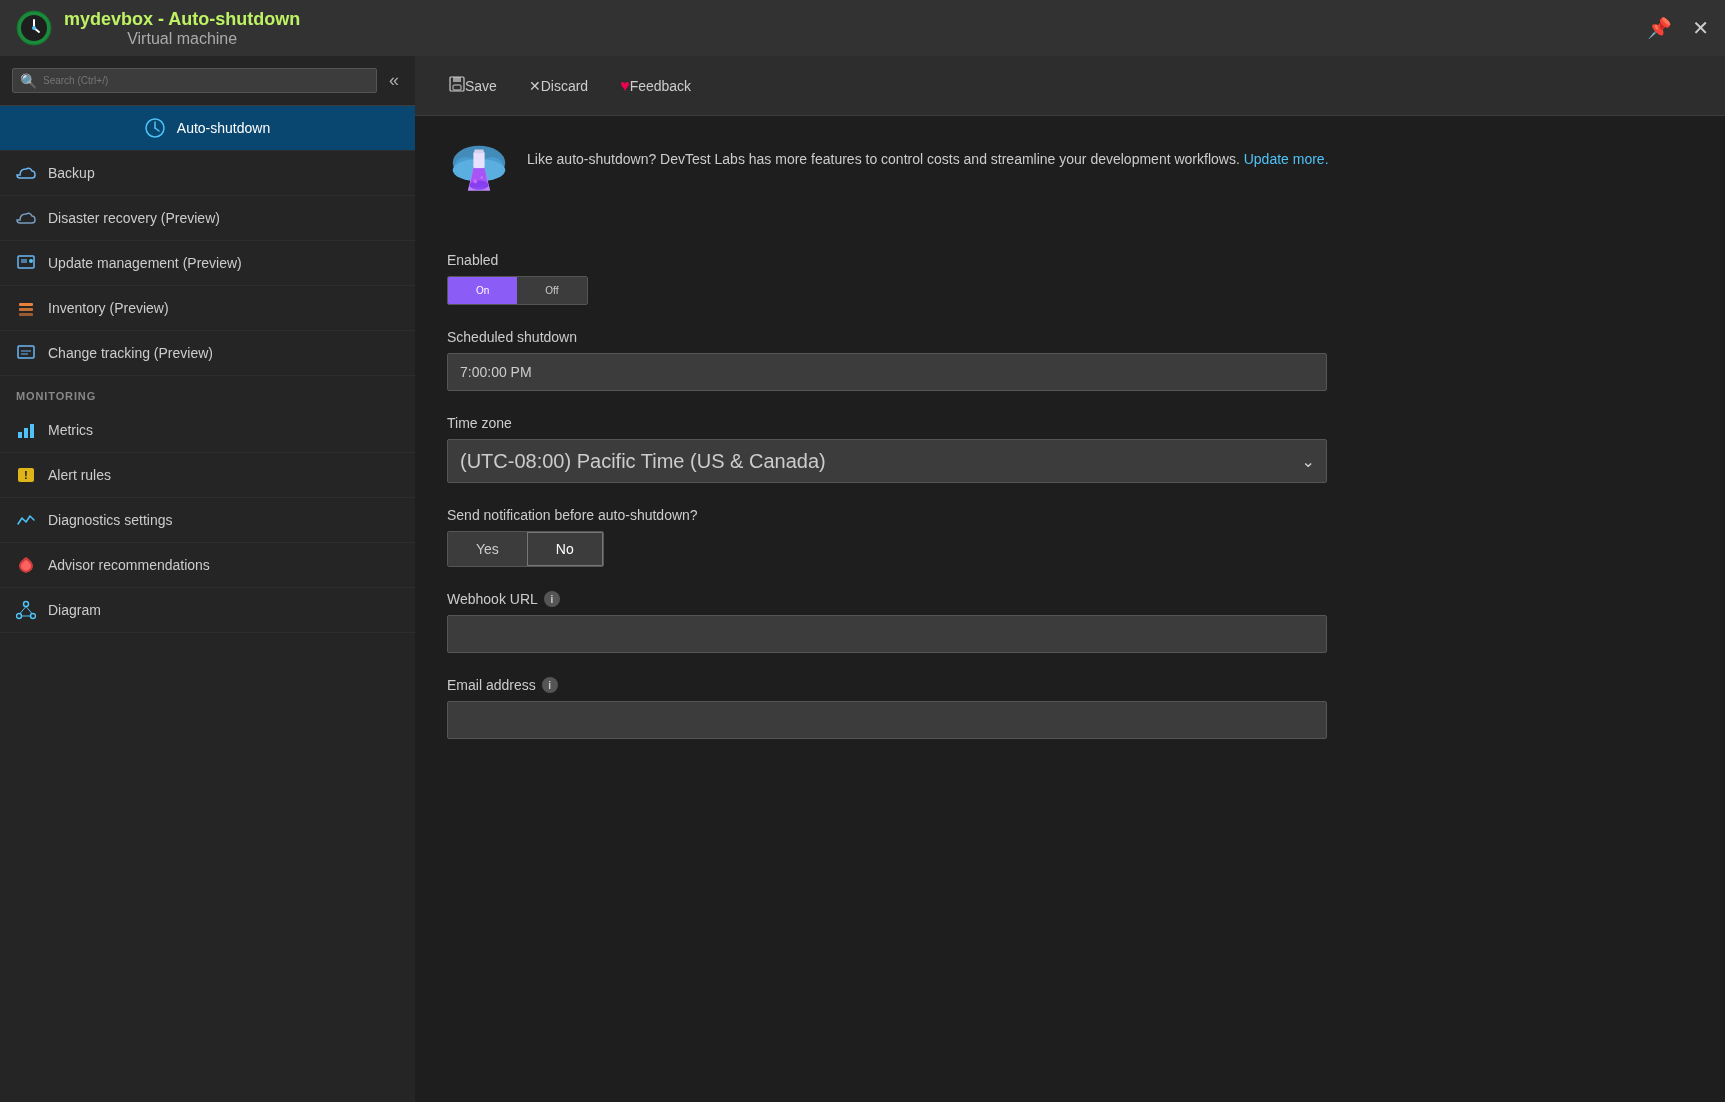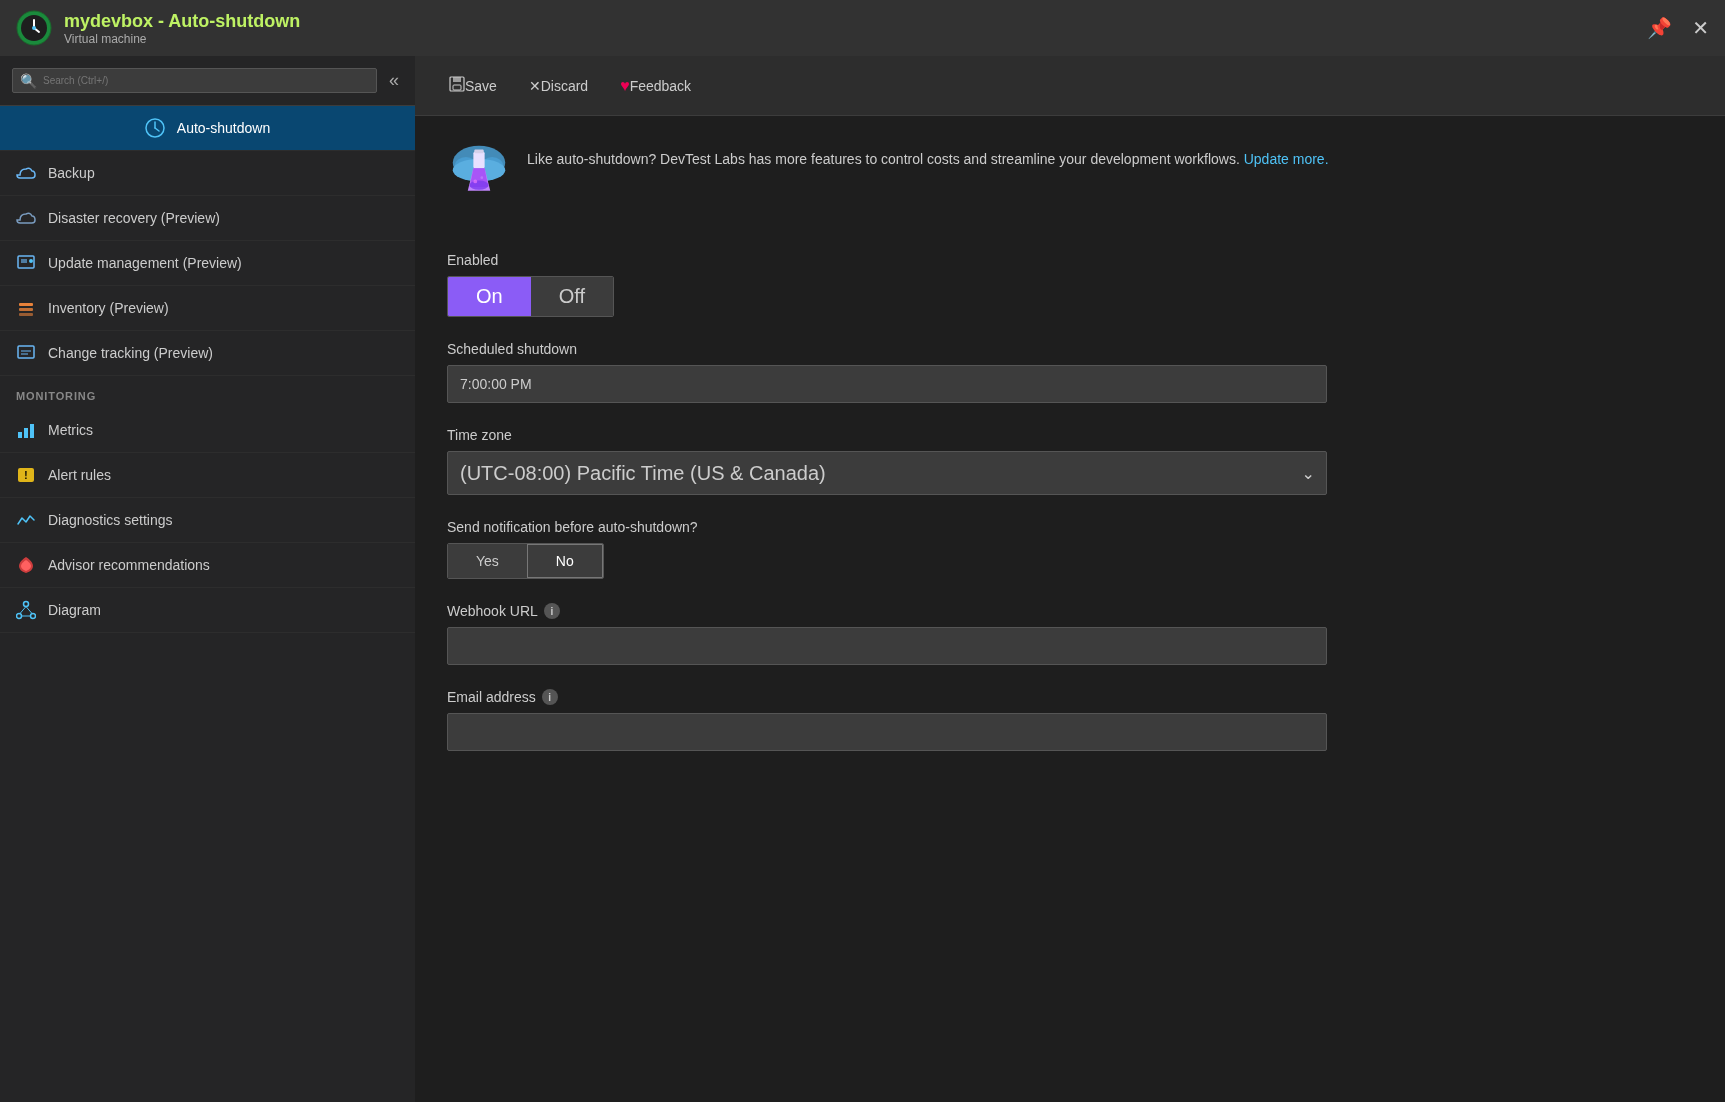--- a/index.html
+++ b/index.html
@@ -37,22 +37,23 @@
     .titlebar-title {
       display: flex;
       flex-direction: column;
     }
     .titlebar-main {
       font-size: 18px;
       font-weight: 600;
       color: #bef264;
     }
     .titlebar-sub {
-      font-size: 12px;
+      font-size: 16px;
       color: #aaaaaa;
+      text-align: center;
     }
     .titlebar-actions {
       display: flex;
       gap: 20px;
       align-items: center;
     }
     .titlebar-btn {
       color: #cccccc;
       font-size: 20px;
       cursor: pointer;
@@ -251,21 +252,21 @@
     
     .toggle-group {
       display: flex;
       border: 1px solid #555;
       border-radius: 2px;
       overflow: hidden;
       width: fit-content;
     }
     .toggle-btn {
       padding: 8px 28px;
-      font-size: 20px;
+      font-size: 10px;
       cursor: pointer;
       border: none;
       background: #3c3c3c;
       color: #cccccc;
     }
     .toggle-btn.active {
       background: #8b5cf6;
       color: #ffffff;
     }
 

